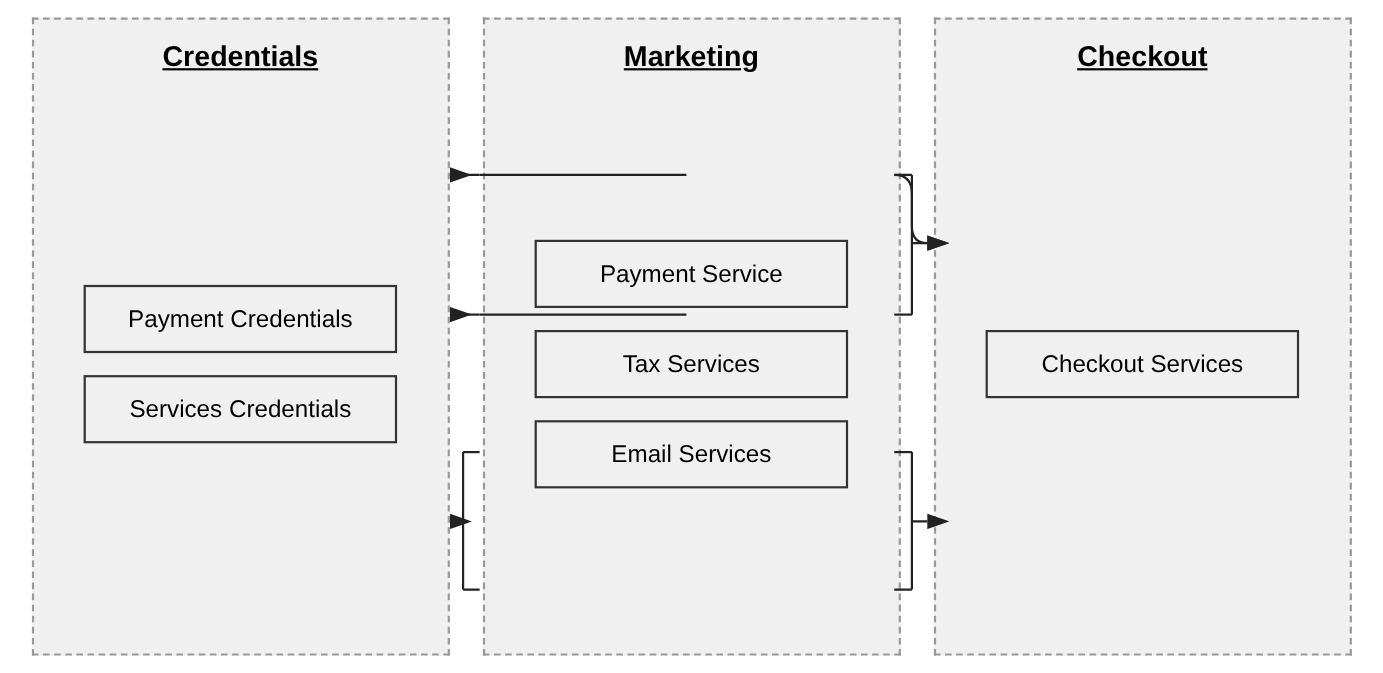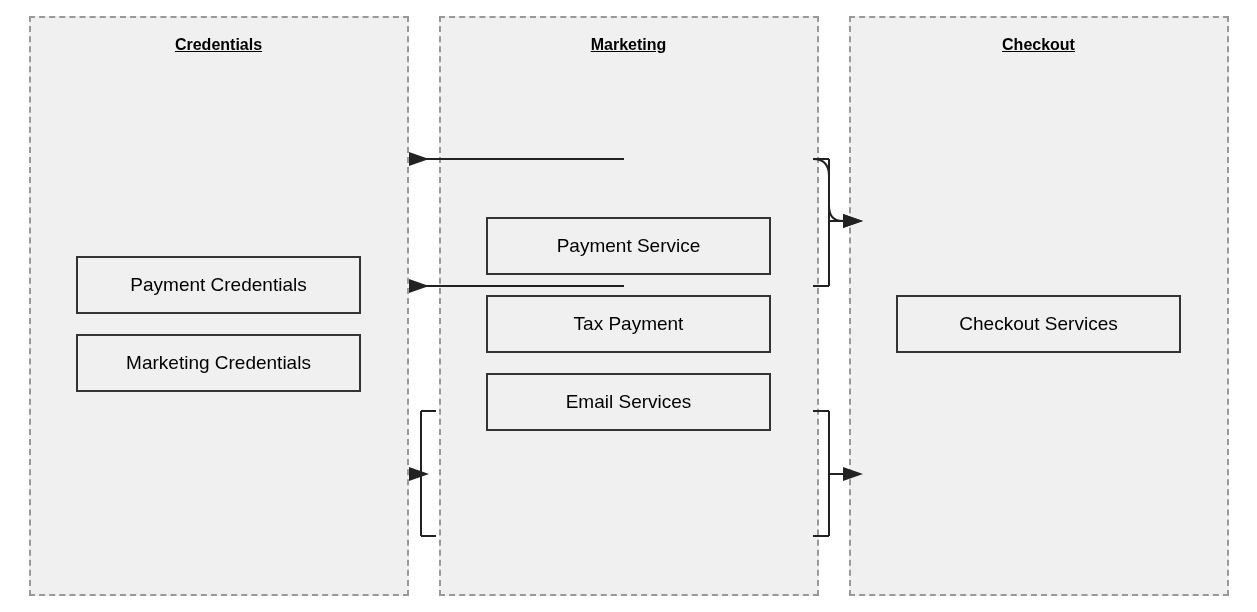--- a/index.html
+++ b/index.html
@@ -16,41 +16,41 @@
       display: flex;
       flex-direction: column;
       align-items: center;
       border: 2px dashed #999;
       background: #f0f0f0;
       flex: 1;
       padding: 10px 20px 20px 20px;
       position: relative;
     }
     .column-title {
-      font-size: 16px;
+      font-size: 26px;
       font-weight: bold;
       text-decoration: underline;
       margin-bottom: 20px;
       margin-top: 8px;
       color: #000;
     }
     .boxes-container {
       display: flex;
       flex-direction: column;
       align-items: center;
       justify-content: center;
       flex: 1;
       width: 100%;
       gap: 20px;
     }
     .box {
       background: #f0f0f0;
       border: 2px solid #333;
       padding: 16px 24px;
-      font-size: 19px;
+      font-size: 22px;
       text-align: center;
       min-width: 220px;
       width: 85%;
       color: #000;
     }
     
     .connectors-svg {
       position: absolute;
       top: 0;
       left: 0;
@@ -83,35 +83,35 @@
 <div class="diagram-wrapper">
   <div class="columns-row">
 
     <div class="column" style="flex:1;">
       <div class="column-title">Credentials</div>
       <div class="boxes-container">
         <div class="box">
           <span>Payment Credentials</span>
         </div>
         <div class="box">
-          <span>Marketing Credentials</span>
+          <span>Services Credentials</span>
         </div>
       </div>
     </div>
 
     <div class="col-gap"></div>
 
     <div class="column" style="flex:1;">
       <div class="column-title">Marketing</div>
       <div class="boxes-container">
         <div class="box">
           <span>Payment Service</span>
         </div>
         <div class="box">
-          <span>Tax Payment</span>
+          <span>Tax Services</span>
         </div>
         <div class="box">
           <span>Email Services</span>
         </div>
       </div>
     </div>
 
     <div class="col-gap"></div>
 
     <div class="column" style="flex:1;">

